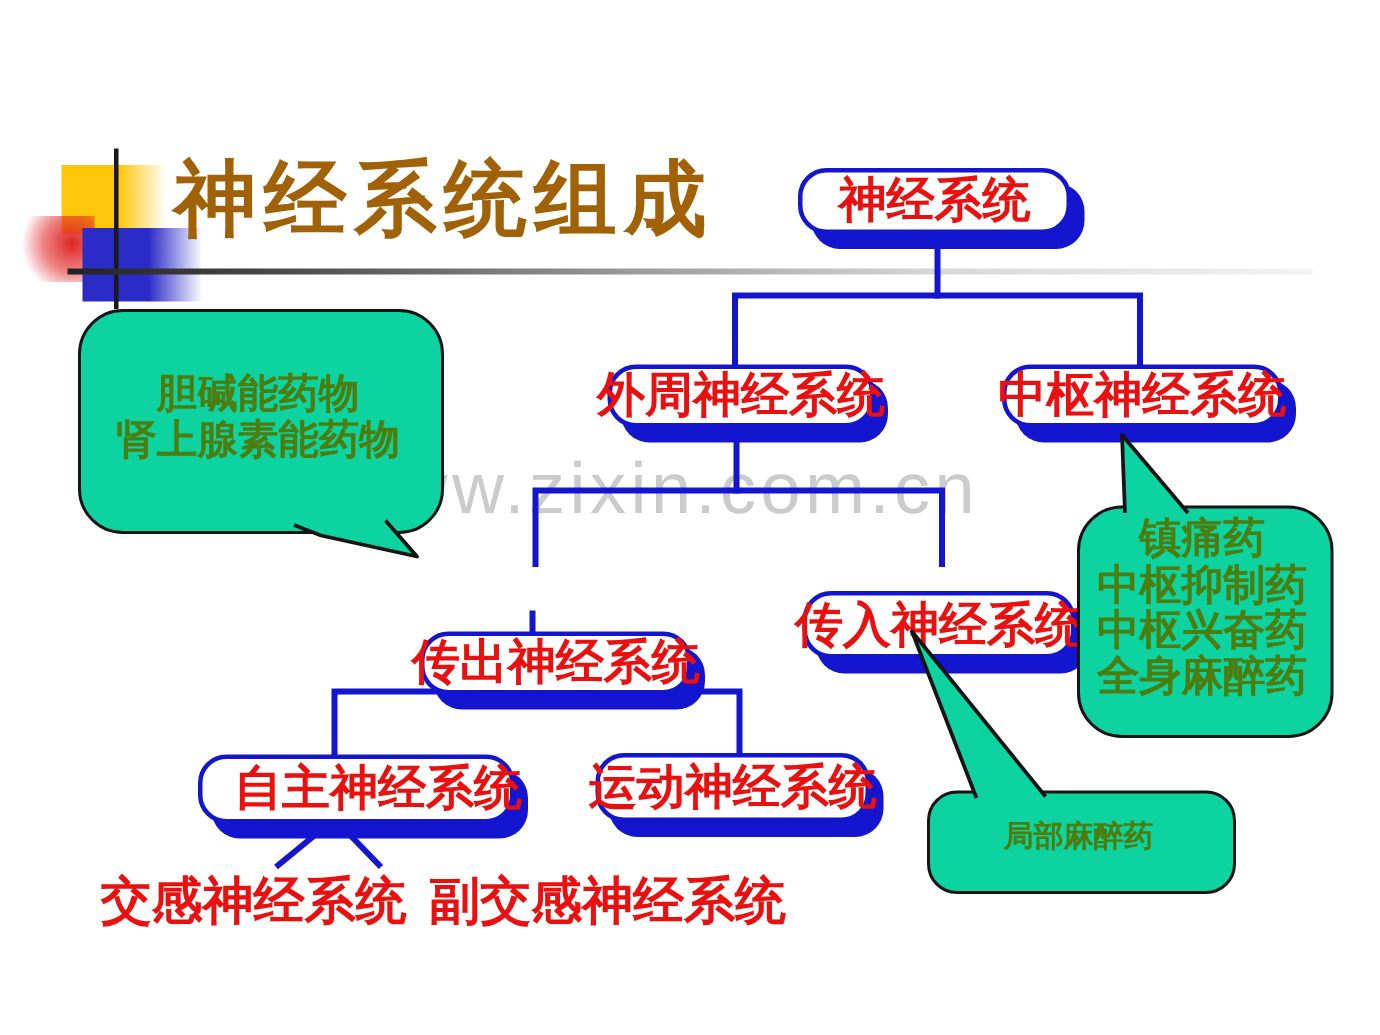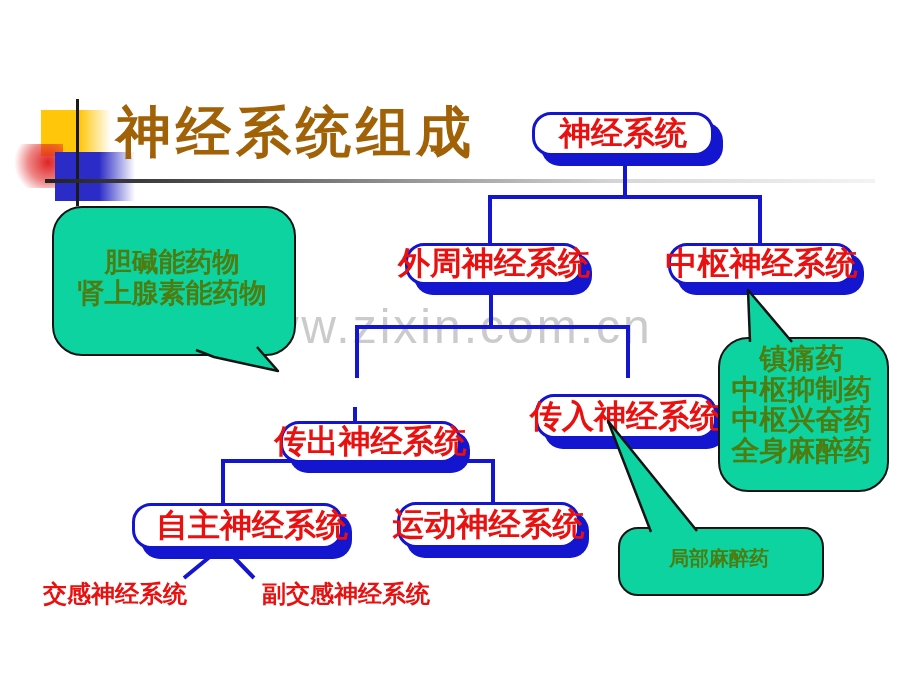--- a/index.html
+++ b/index.html
@@ -37,21 +37,21 @@
   .node{
     position:absolute;z-index:7;background:#ffffff;
     border:3.5px solid #1415ce;border-radius:19px;
     box-shadow:9px 10px 0 0 #1415ce;
     display:flex;align-items:center;justify-content:center;
     color:#ea1010;font-weight:bold;font-size:32px;white-space:nowrap;
   }
   
   .leaf{
     position:absolute;z-index:7;color:#ea1010;font-weight:bold;
-    font-size:24px;white-space:nowrap;
+    font-size:34px;white-space:nowrap;margin-left:24px;
   }
   
   .bubble{
     position:absolute;z-index:8;background:#0dd3a0;
     border:2.5px solid #141414;
   }
   #bubble-left{left:52px;top:206px;width:240px;height:146px;border-radius:30px;}
   #bubble-right{left:718px;top:337px;width:167px;height:151px;border-radius:30px;}
   #bubble-bottom{left:618px;top:527px;width:202px;height:65px;border-radius:20px;}
   .callout-text{

